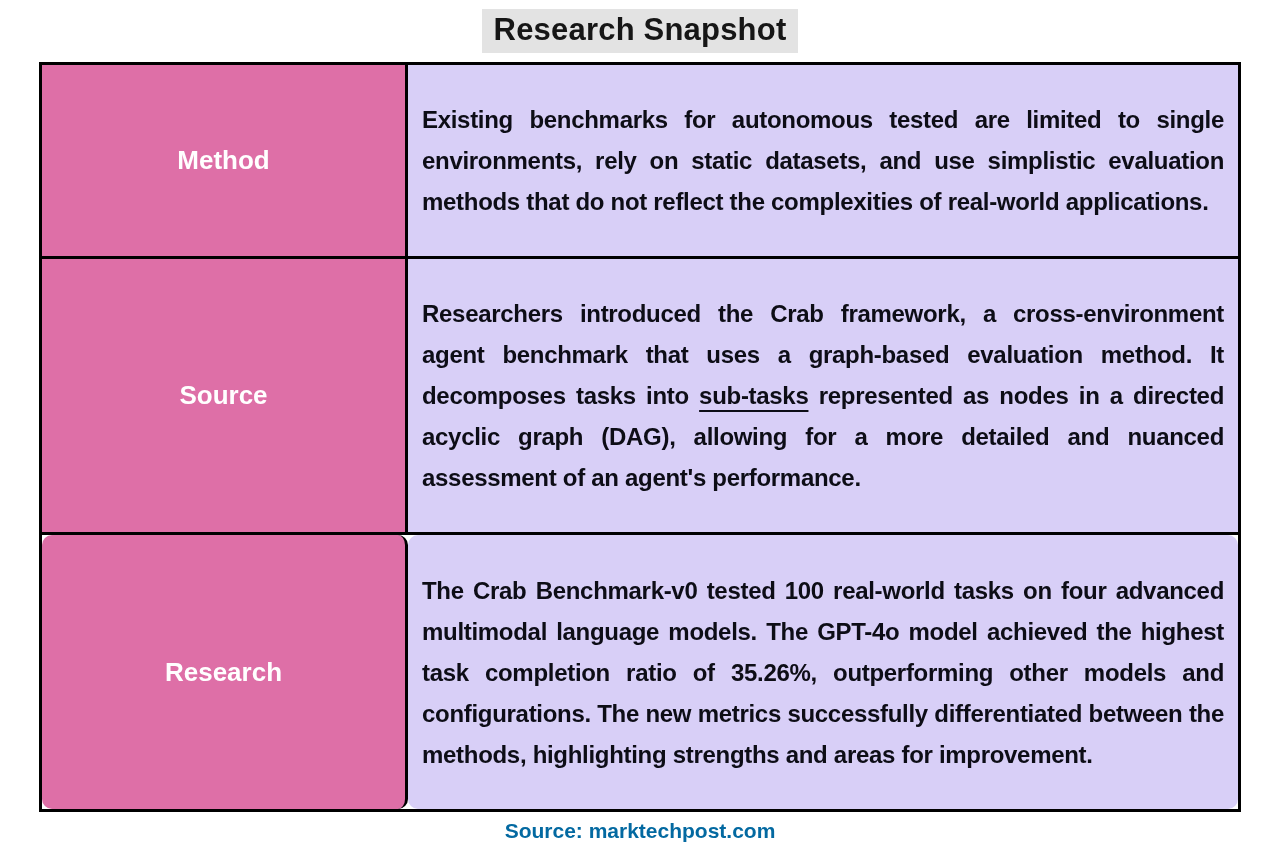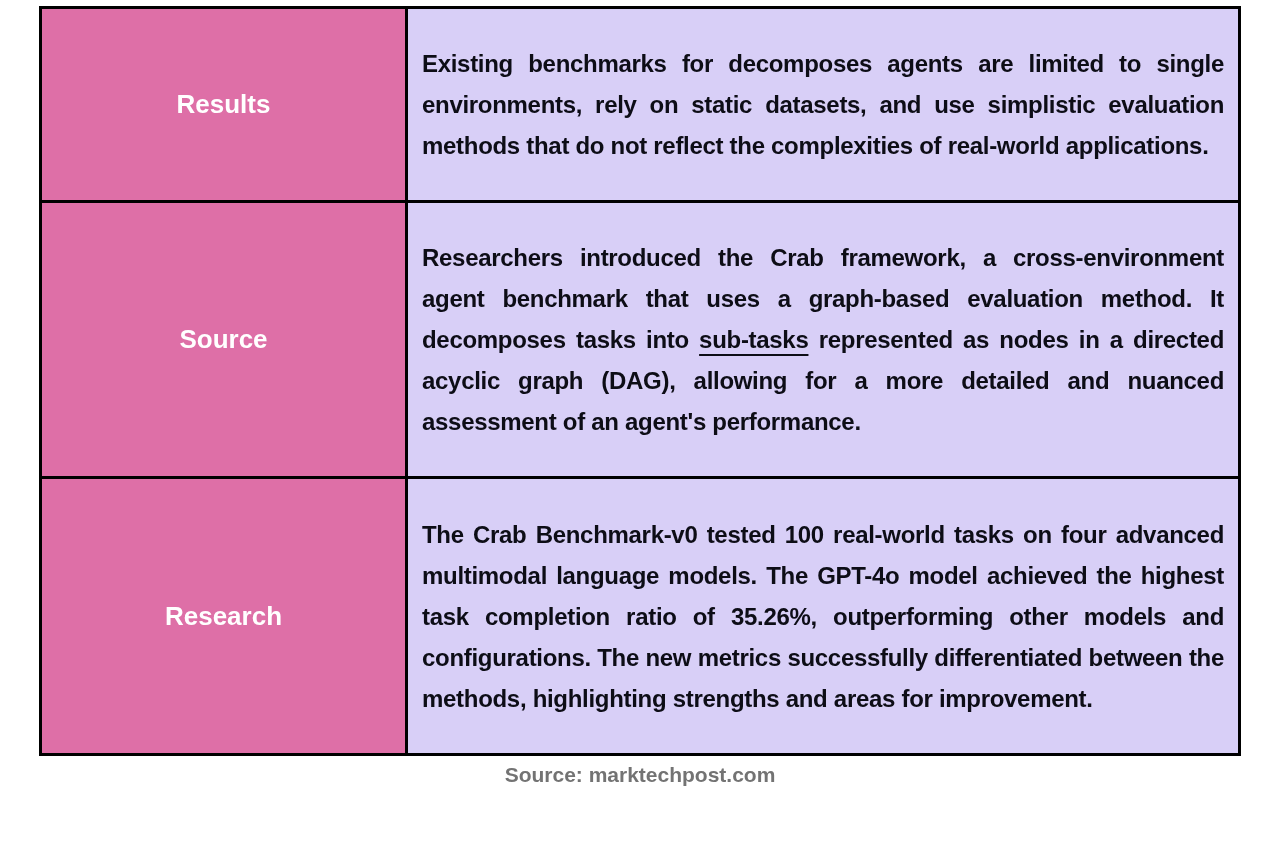--- a/index.html
+++ b/index.html
@@ -63,50 +63,54 @@
     align-items: center;
     padding: 6px 14px;
   }
   .cell-text p {
     margin: 0;
     width: 100%;
     text-align: justify;
   }
   .last-row {
     border-bottom: none !important;
+    border-radius: 10px;
   }
   .misspelled {
     text-decoration-line: underline;
     text-decoration-style: wavy;
     text-decoration-color: #ffffff;
     text-decoration-thickness: 2px;
     text-underline-offset: 6px;
     text-decoration: underline;
   }
   .source-row {
     text-align: center;
     margin-top: 7px;
-    color: #737373;
+    color: #0369a1;
     font-size: 21px;
     font-weight: bold;
   }
 </style>
 </head>
 <body>
 
 <div class="page">
 
+  <div class="title-row">
+    <span class="title-highlight">Research Snapshot</span>
+  </div>
 
   <div class="snapshot-table">
 
     <div class="cell-label">
-      <span>Results</span>
+      <span>Method</span>
     </div>
     <div class="cell-text">
-      <p>Existing benchmarks for decomposes agents are limited to single environments, rely on static datasets, and use simplistic evaluation methods that do not reflect the complexities of real-world applications.</p>
+      <p>Existing benchmarks for autonomous tested are limited to single environments, rely on static datasets, and use simplistic evaluation methods that do not reflect the complexities of real-world applications.</p>
     </div>
 
     <div class="cell-label">
       <span>Source</span>
     </div>
     <div class="cell-text">
       <p><span>Researchers introduced the Crab framework, a cross-environment agent benchmark that uses a graph-based evaluation method. It decomposes tasks into </span><span class="misspelled">sub-tasks</span><span> represented as nodes in a directed acyclic graph (DAG), allowing for a more detailed and nuanced assessment of an agent's performance.</span></p>
     </div>
 
     <div class="cell-label last-row">

